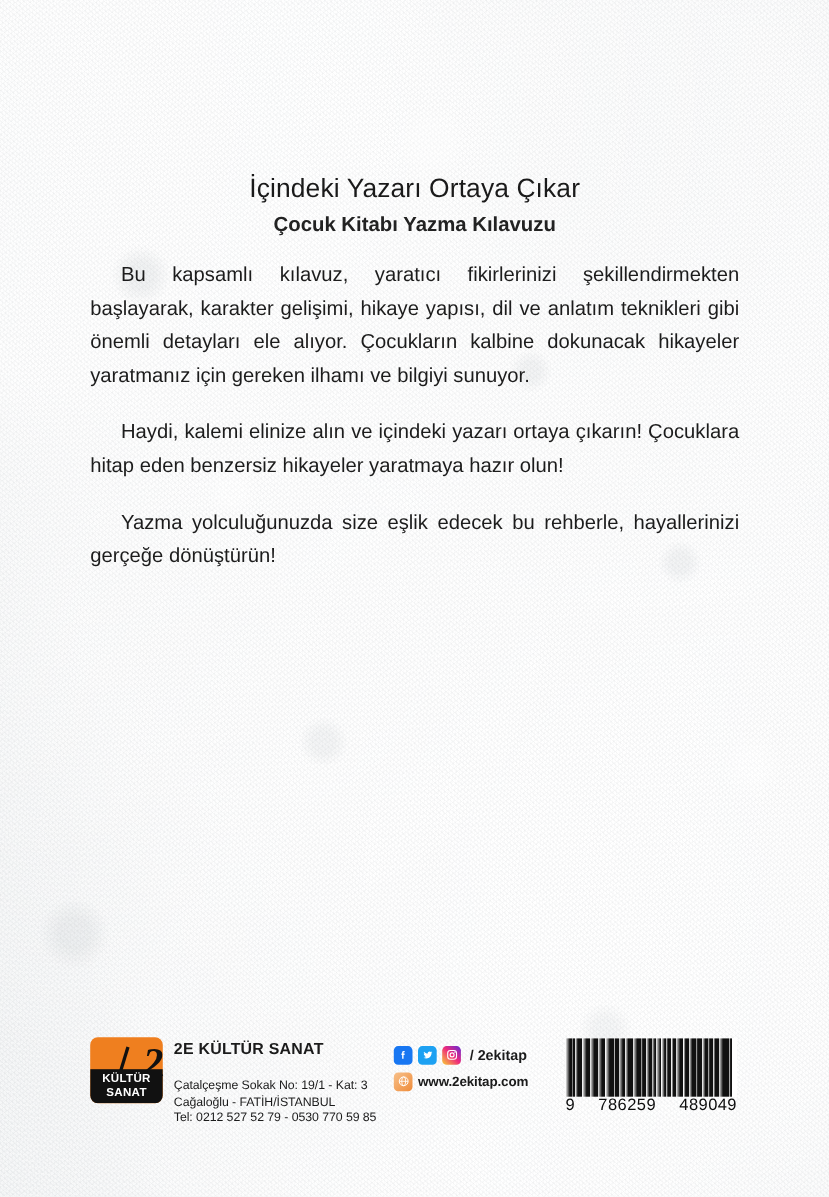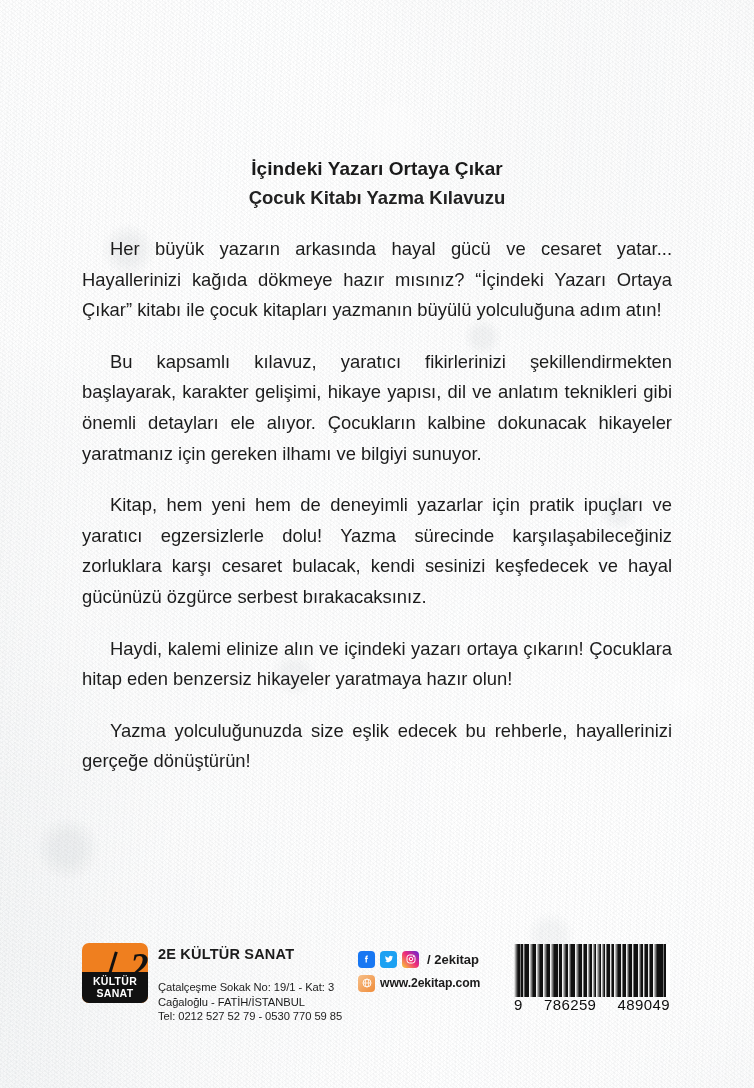--- a/index.html
+++ b/index.html
@@ -65,22 +65,22 @@
 
   
   #title-block {
     position: absolute;
     left: 0;
     right: 0;
     top: 157px;
     text-align: center;
   }
   #main-title {
-    font-size: 19px;
-    font-weight: bold;
+    font-size: 24px;
+    font-weight: normal;
     color: #1a1a1a;
     letter-spacing: 0.1px;
     line-height: 1.25;
   }
   #sub-title {
     font-size: 18.5px;
     font-weight: 600;
     color: #222222;
     margin-top: 5px;
     line-height: 1.25;
@@ -260,23 +260,21 @@
   <div id="mottle"></div>
 
   <div class="content">
 
     <div id="title-block">
       <div id="main-title">İçindeki Yazarı Ortaya Çıkar</div>
       <div id="sub-title">Çocuk Kitabı Yazma Kılavuzu</div>
     </div>
 
     <div id="body-copy">
-      <p class="para">Her büyük yazarın arkasında hayal gücü ve cesaret yatar... Hayallerinizi kağıda dökmeye hazır mısınız? “İçindeki Yazarı Ortaya Çıkar” kitabı ile çocuk kitapları yazmanın büyülü yolculuğuna adım atın!</p>
       <p class="para">Bu kapsamlı kılavuz, yaratıcı fikirlerinizi şekillendirmekten başlayarak, karakter gelişimi, hikaye yapısı, dil ve anlatım teknikleri gibi önemli detayları ele alıyor. Çocukların kalbine dokunacak hikayeler yaratmanız için gereken ilhamı ve bilgiyi sunuyor.</p>
-      <p class="para">Kitap, hem yeni hem de deneyimli yazarlar için pratik ipuçları ve yaratıcı egzersizlerle dolu! Yazma sürecinde karşılaşabileceğiniz zorluklara karşı cesaret bulacak, kendi sesinizi keşfedecek ve hayal gücünüzü özgürce serbest bırakacaksınız.</p>
       <p class="para">Haydi, kalemi elinize alın ve içindeki yazarı ortaya çıkarın! Çocuklara hitap eden benzersiz hikayeler yaratmaya hazır olun!</p>
       <p class="para">Yazma yolculuğunuzda size eşlik edecek bu rehberle, hayallerinizi gerçeğe dönüştürün!</p>
     </div>
 
     <div id="footer">
 
       <div id="logo-block">
         <div class="logo-mark">
           <div class="logo-2e">2E</div>
           <div class="logo-slash"></div>

